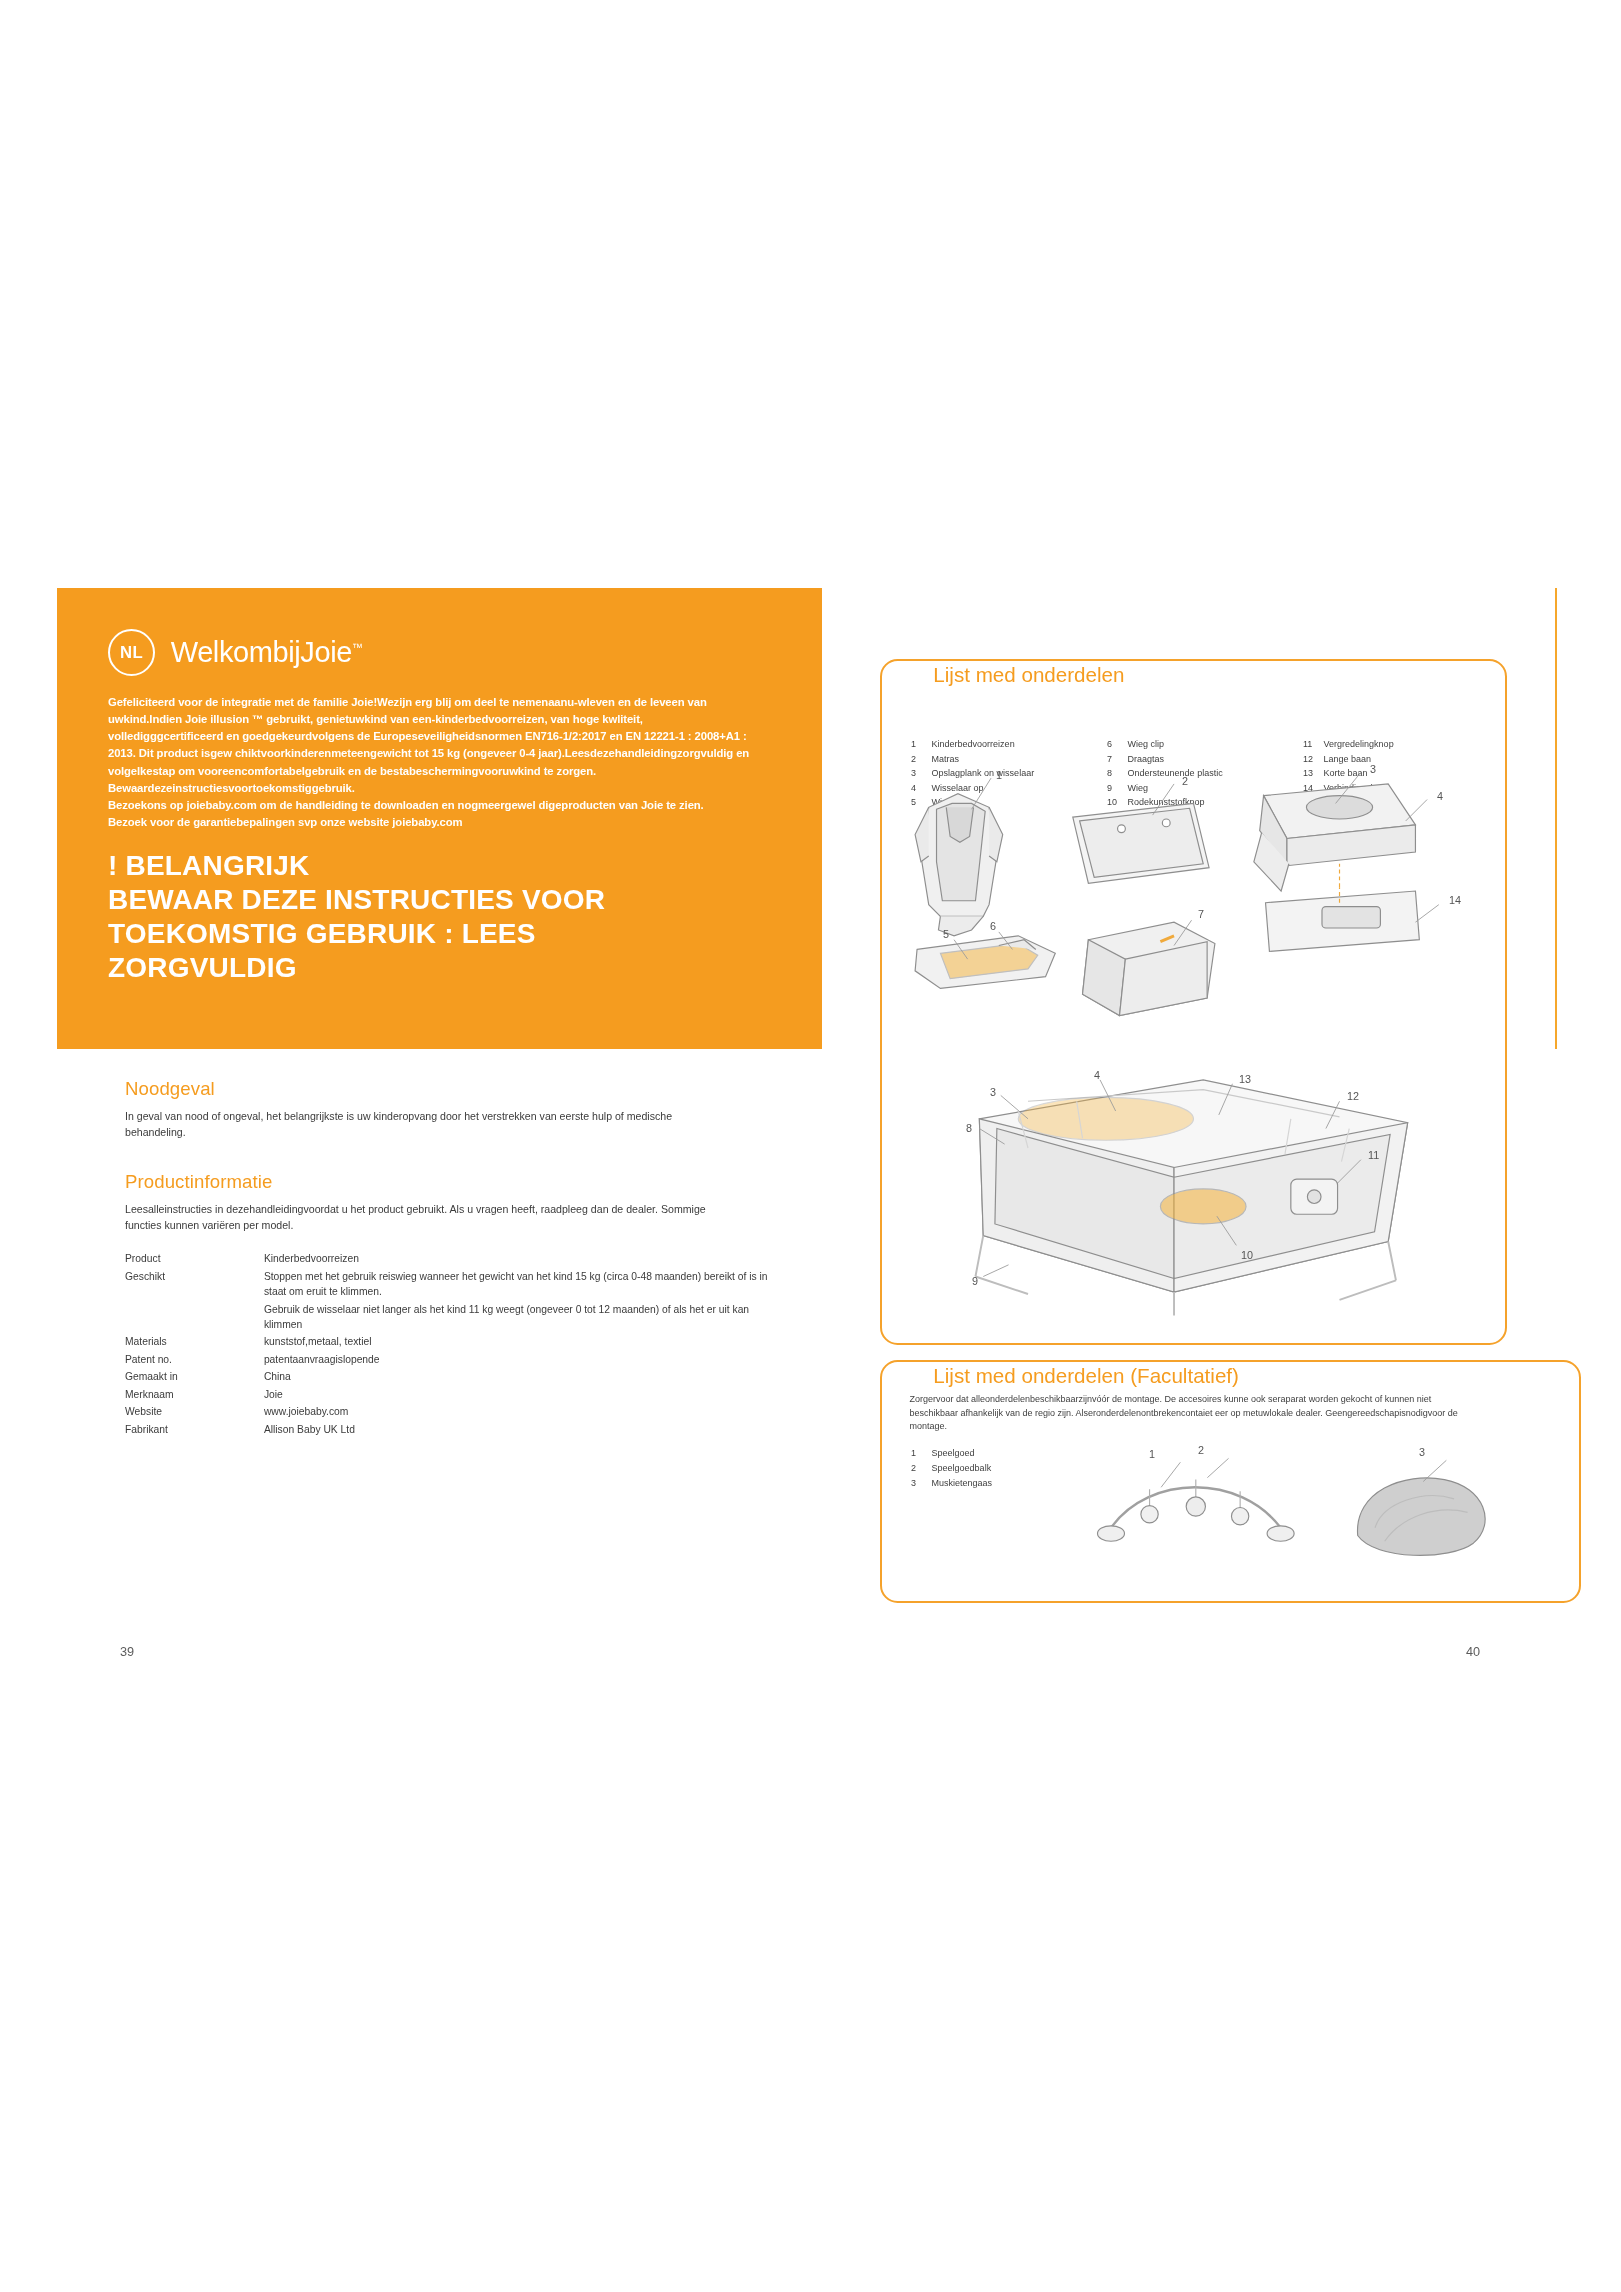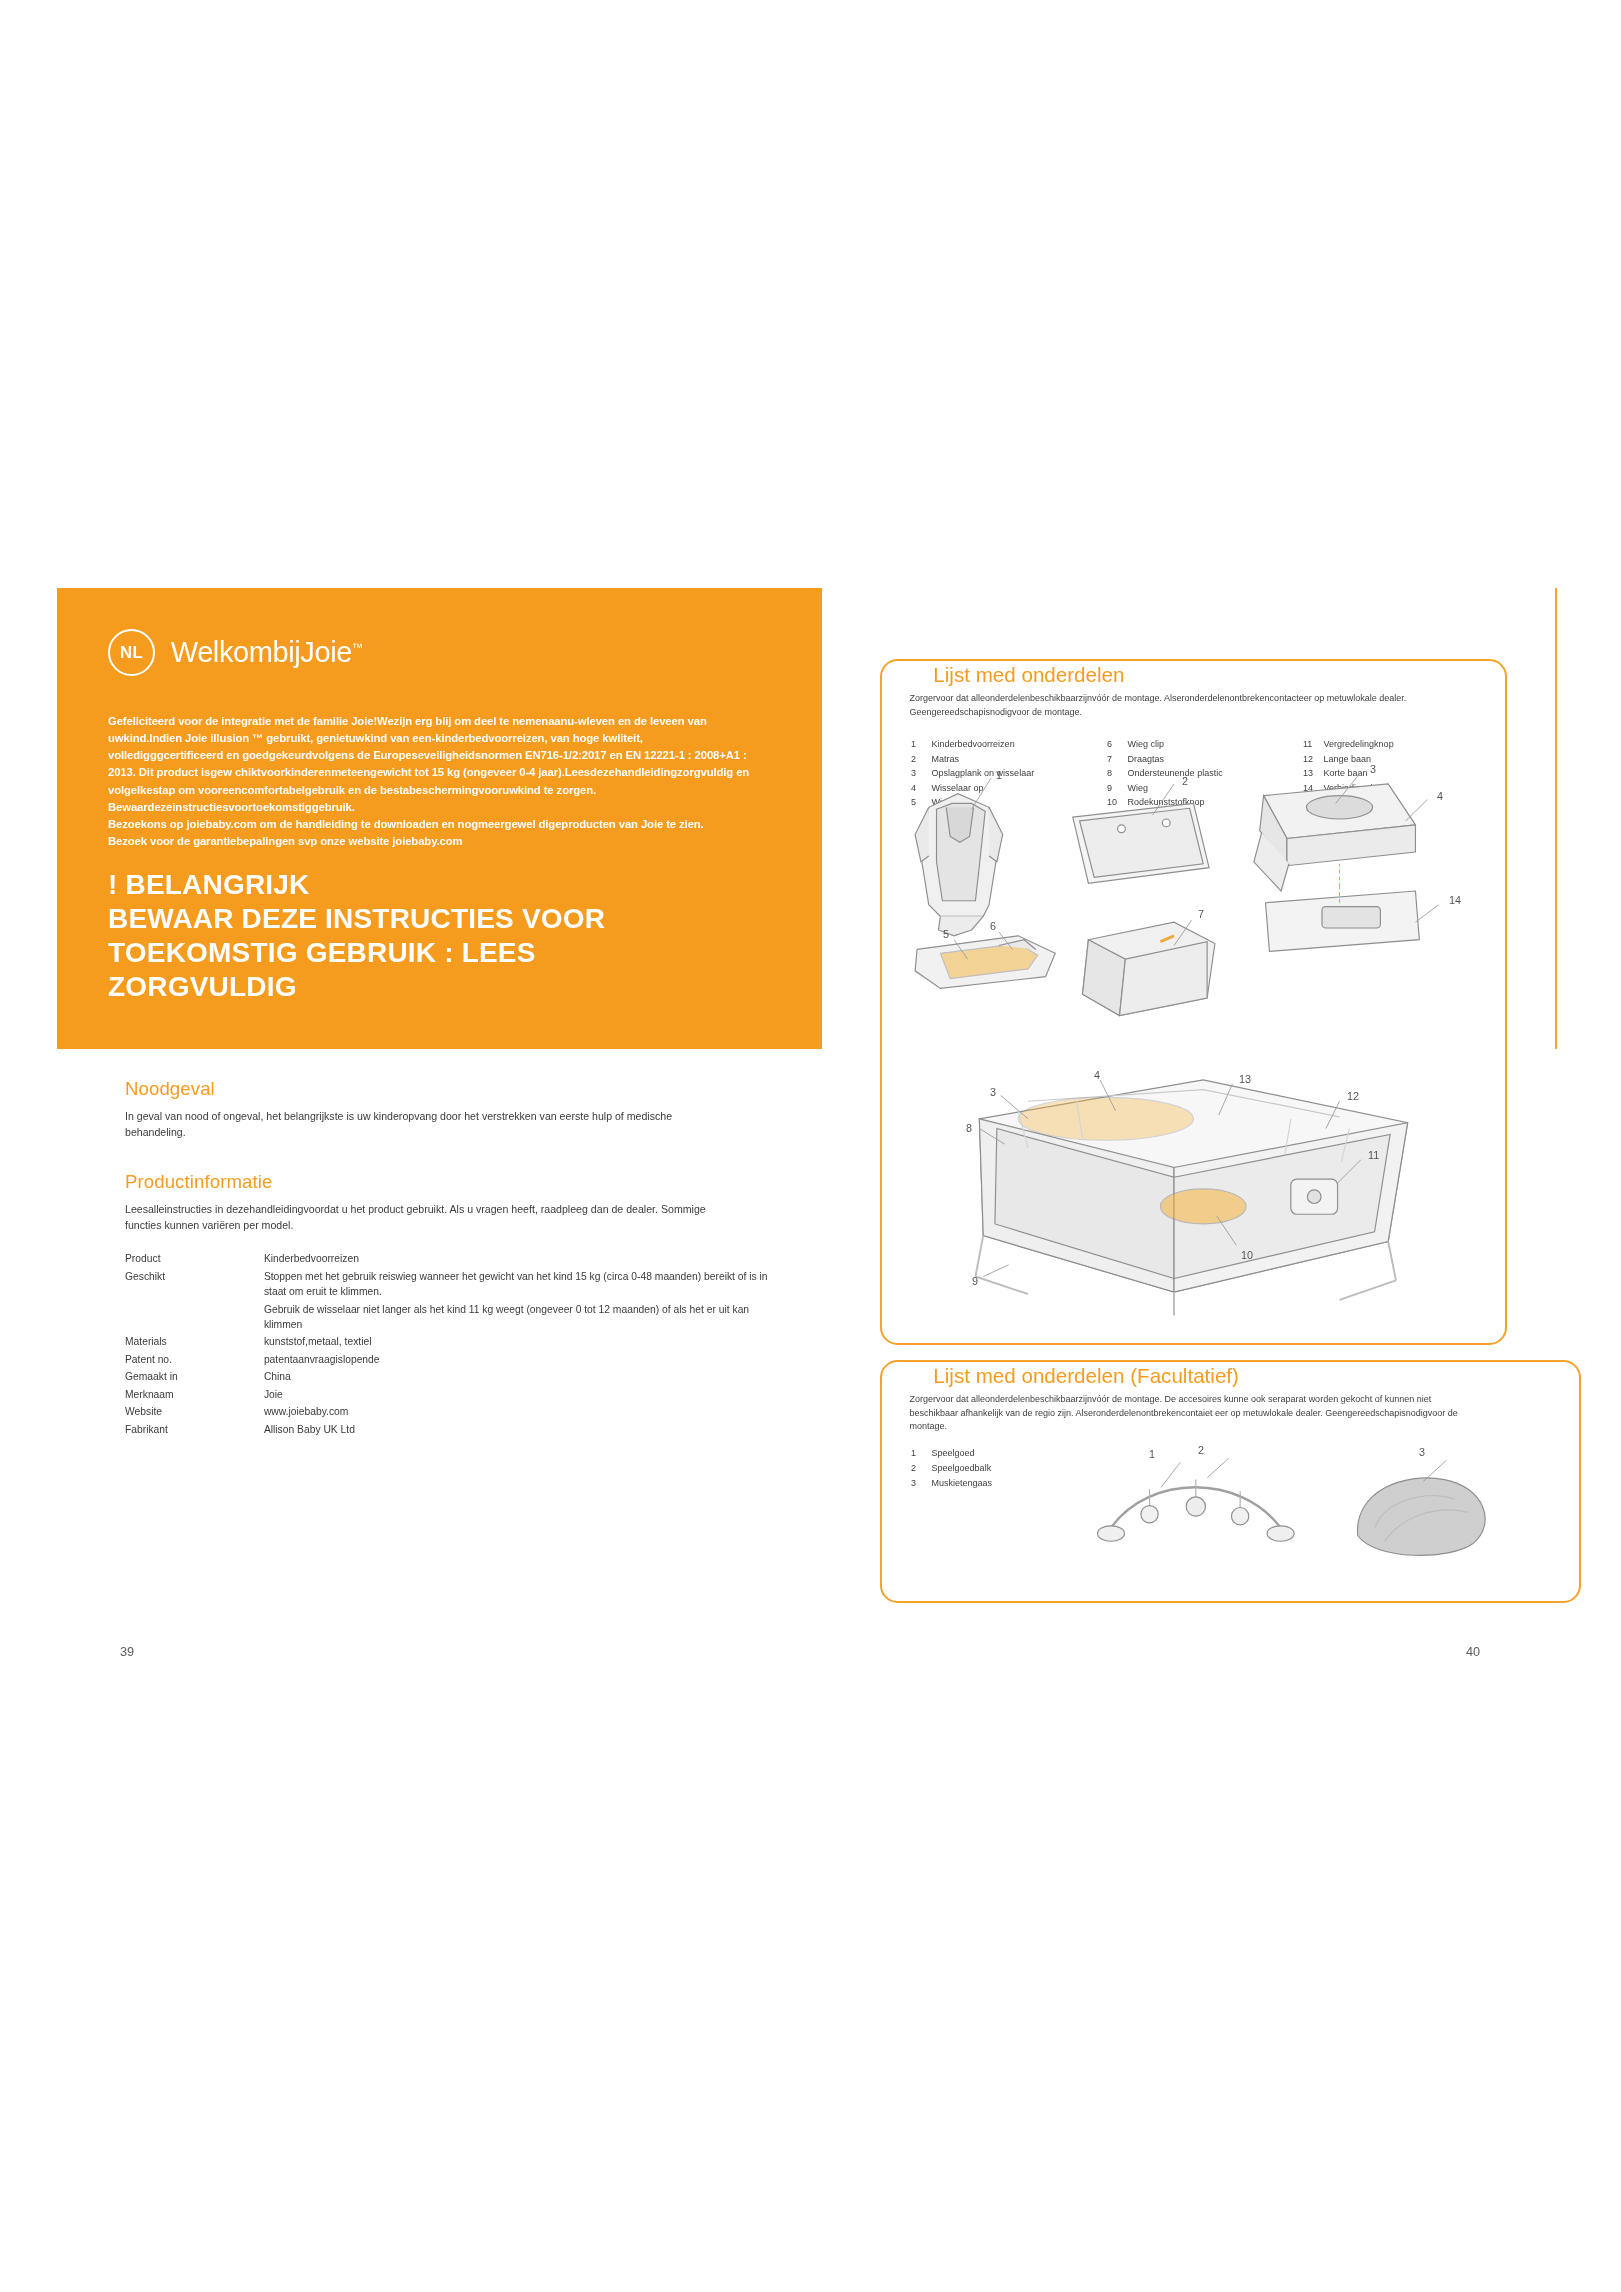--- a/index.html
+++ b/index.html
@@ -28,21 +28,21 @@
     width: 765px;
     height: 461px;
     background: #f59c1f;
     box-sizing: border-box;
     padding: 41px 51px 19.6px 51px;
   }
   .brand-row {
     display: flex;
     align-items: center;
     gap: 15.7px;
-    margin-bottom: 37px;
+    margin-bottom: 18px;
   }
   .nl-badge {
     width: 43px; height: 43px;
     border-radius: 50%;
     border: 2.5px solid #ffffff;
     color: #ffffff;
     display: flex;
     align-items: center;
     justify-content: center;
     font-size: 16.7px;
@@ -271,21 +271,20 @@
           <td class="v">Allison Baby UK Ltd</td>
         </tr>
       </tbody>
     </table>
   </div>
 
   <div class="page-num left">39</div>
 
   <div class="card card-parts">
     <h3>Lijst med onderdelen</h3>
-    <div class="card-note">Zorgervoor dat alleonderdelenbeschikbaarzijnvóór de montage. Alseronderdelenontbrekencontacteer op metuwlokale dealer. Geengereedschapisnodigvoor de montage.</div>
 
     <div class="parts-list">
       <div class="item">
           <span class="num">1</span>
           <span>Kinderbedvoorreizen</span>
         </div>
       <div class="item">
           <span class="num">6</span>
           <span>Wieg clip</span>
         </div>

